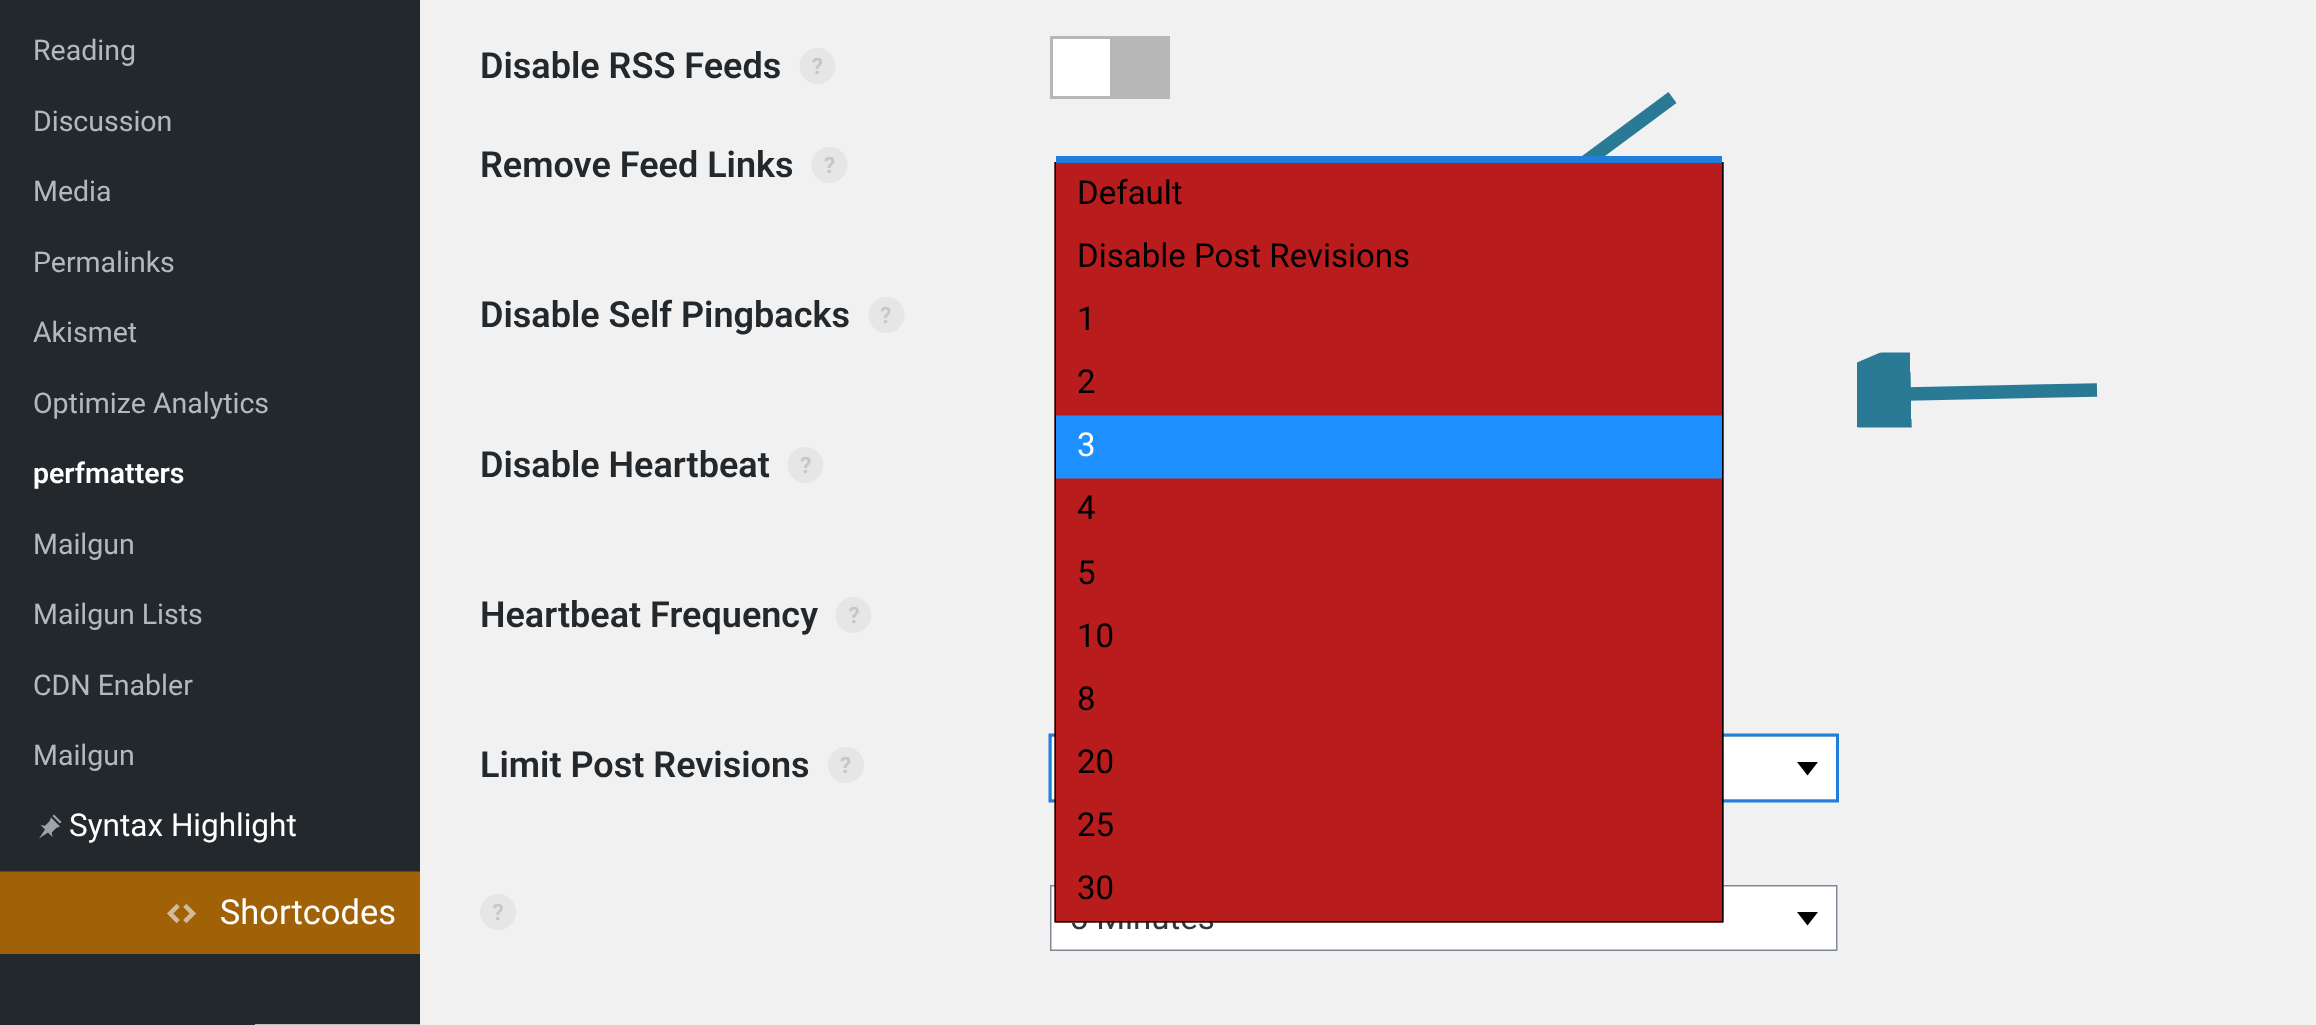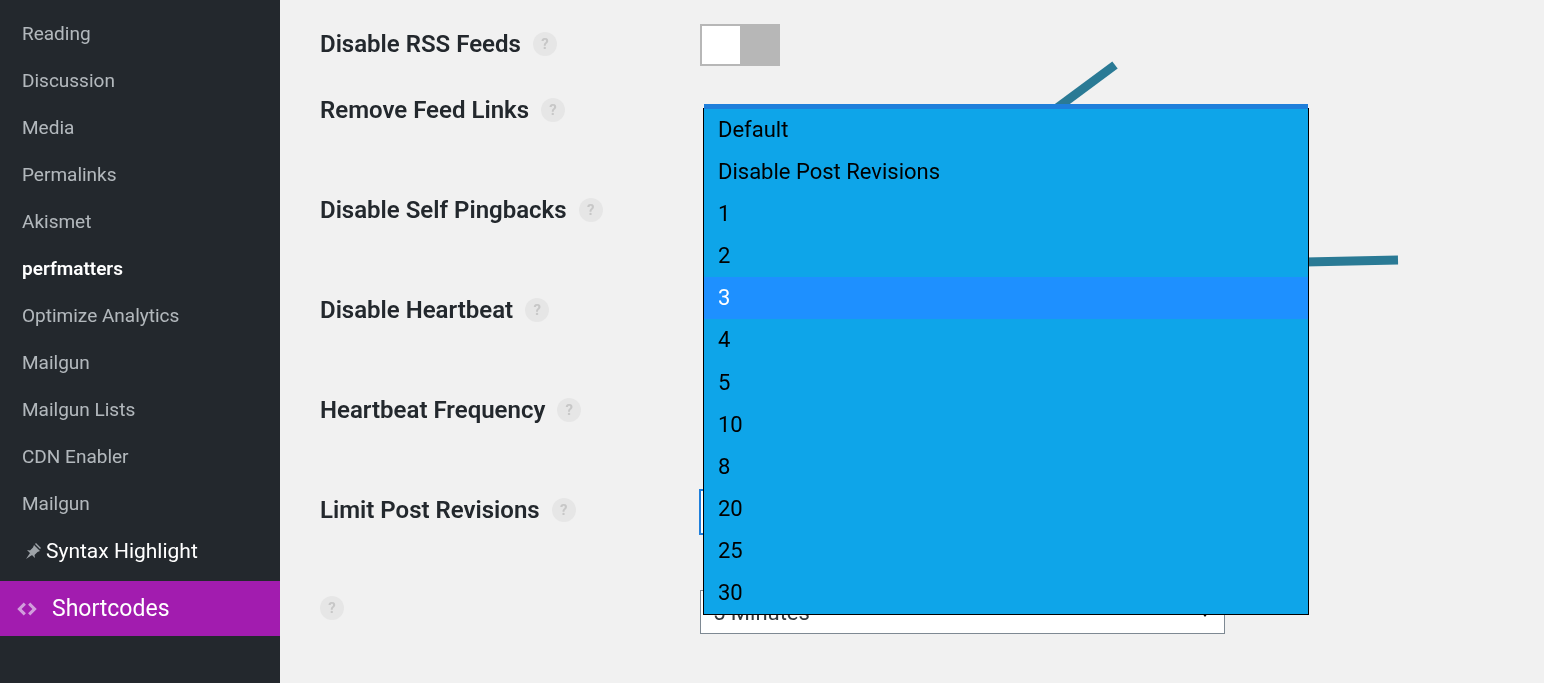--- a/index.html
+++ b/index.html
@@ -37,21 +37,22 @@
       display: flex;
       align-items: center;
       gap: 12px;
       padding: 14px 16px 14px 14px;
       font-size: 23px;
       color: #fff;
       background: #23282d;
       cursor: pointer;
     }
     .sidebar-main.dark {
-      background: #a21caf;
+      background: #a16207;
+      justify-content: flex-end;
     }
     .shortcodes-icon svg, .syntax-icon svg { display:block; }
     .syntax-row {
       display:flex; align-items:center; 
       padding: 12px 22px 18px 22px;
       color: #fff;
       font-size: 21px;
     }
 
     .content {
@@ -105,22 +106,22 @@
       outline: 2px solid #1f7fdb;
       outline-offset: -1px;
     }
     .caret {
       width:0;height:0;border-left:7px solid transparent;border-right:7px solid transparent;border-top:9px solid #000;
     }
 
     .dropdown {
       position: absolute;
       left: 703px; top: 108px;
-      width: 606px;
-      background:#0ea5e9;
+      width: 446px;
+      background:#b91c1c;
       border:1px solid #000;
       z-index: 5;
     }
     .dropdown .topbar {
       height:5px; background:#1f7fdb; margin-top:-5px;
     }
     .dropdown-option {
       padding: 4px 14px 4px 14px;
       font-size: 22px;
       color:#000;
@@ -141,22 +142,22 @@
 </head>
 <body>
 
 <div class="sidebar">
   <div class="sidebar-sub">
     <div class="sidebar-item"><span>Reading</span></div>
     <div class="sidebar-item"><span>Discussion</span></div>
     <div class="sidebar-item"><span>Media</span></div>
     <div class="sidebar-item"><span>Permalinks</span></div>
     <div class="sidebar-item"><span>Akismet</span></div>
+    <div class="sidebar-item"><span>Optimize Analytics</span></div>
     <div class="sidebar-item active"><span>perfmatters</span></div>
-    <div class="sidebar-item"><span>Optimize Analytics</span></div>
     <div class="sidebar-item"><span>Mailgun</span></div>
     <div class="sidebar-item"><span>Mailgun Lists</span></div>
     <div class="sidebar-item"><span>CDN Enabler</span></div>
     <div class="sidebar-item"><span>Mailgun</span></div>
 
     <div class="syntax-row">
       <span class="syntax-icon">
         <svg width="24" height="24" viewBox="0 0 24 24">
             <path fill="rgba(240,245,250,0.6)" d="M14 4l-1 1 5 5 1-1-5-5zM12 6l6 6-2.5 1-3 3 .5 3-5-5-4 6 6-4-5-5 3 .5 3-3L12 6z"></path>
           </svg>

